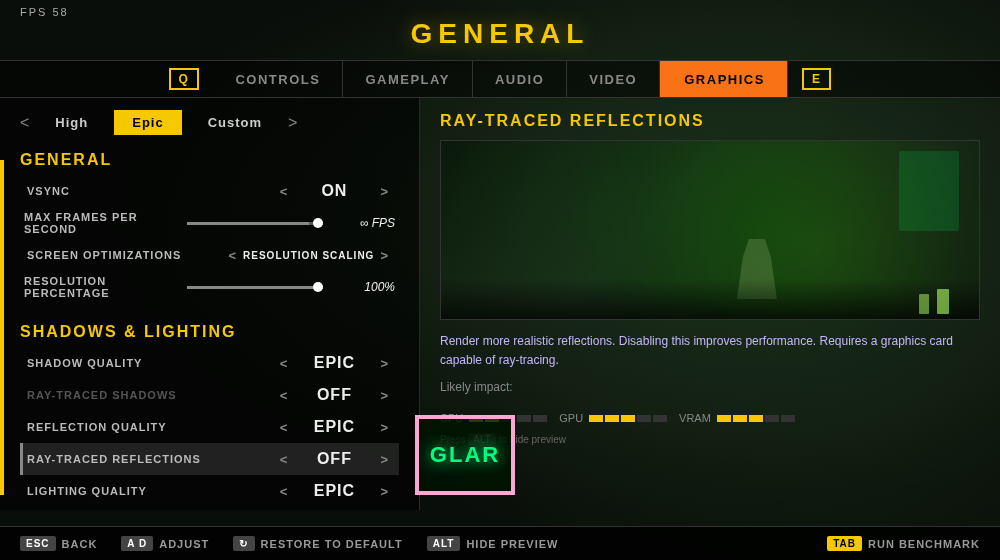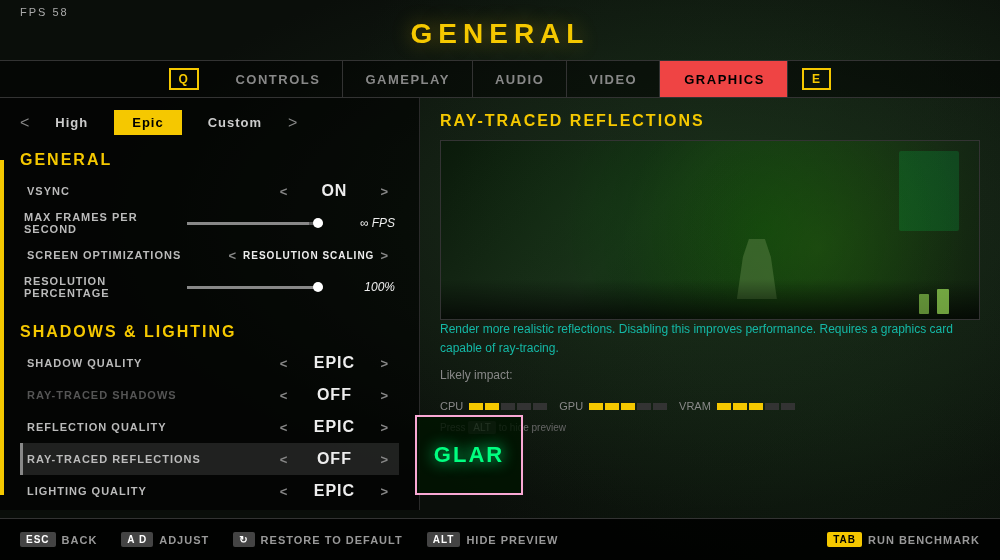--- a/index.html
+++ b/index.html
@@ -77,21 +77,21 @@
       font-weight: 700;
       letter-spacing: 1.5px;
       color: #888;
       cursor: pointer;
       border-right: 1px solid #333;
       text-transform: uppercase;
     }
     .nav-item:first-child { border-left: 1px solid #333; }
     .nav-item.active {
       color: #000;
-      background: #ef4444;
+      background: #f97316;
       padding-left: 24px;
     }
     .nav-item.key-badge {
       padding: 0 14px;
       color: #f5c800;
       border: none;
     }
     .nav-item.key-badge span {
       border: 2px solid #f5c800;
       padding: 2px 8px;
@@ -257,22 +257,23 @@
       left: 55%;
       width: 40px;
       height: 60px;
       background: rgba(80,120,60,0.6);
       clip-path: polygon(30% 0%, 70% 0%, 85% 30%, 100% 100%, 0% 100%, 15% 30%);
     }
 
     
     .description-text {
       font-size: 12px;
-      color: #14b8a6;
+      color: #c4b5fd;
       line-height: 1.6;
+      margin-top: 12px;
     }
 
     
     .impact-label {
       font-size: 12px;
       color: #888;
       margin-top: 10px;
       margin-bottom: 18px;
     }
     .impact-row {
@@ -309,43 +310,43 @@
       padding: 1px 5px;
       font-size: 10px;
       border-radius: 2px;
     }
 
     
     .game-panel {
       position: absolute;
       bottom: 65px;
       left: 415px;
-      width: 108px;
+      width: 100px;
       height: 80px;
       background: rgba(0,20,0,0.8);
-      border: 2px solid #f9a8d4;
+      border: 4px solid #f9a8d4;
       display: flex;
       align-items: center;
       justify-content: center;
     }
     .game-panel-text {
       font-size: 22px;
       font-weight: 900;
       color: #00ff80;
       letter-spacing: 2px;
       text-shadow: 0 0 15px #00ff80;
     }
 
     
     .bottom-bar {
       position: absolute;
       bottom: 0;
       left: 0;
       right: 0;
-      height: 42px;
+      height: 34px;
       background: rgba(0,0,0,0.85);
       border-top: 1px solid #333;
       display: flex;
       align-items: center;
       padding: 12px 20px;
       gap: 24px;
     }
     .bottom-action {
       display: flex;
       align-items: center;

